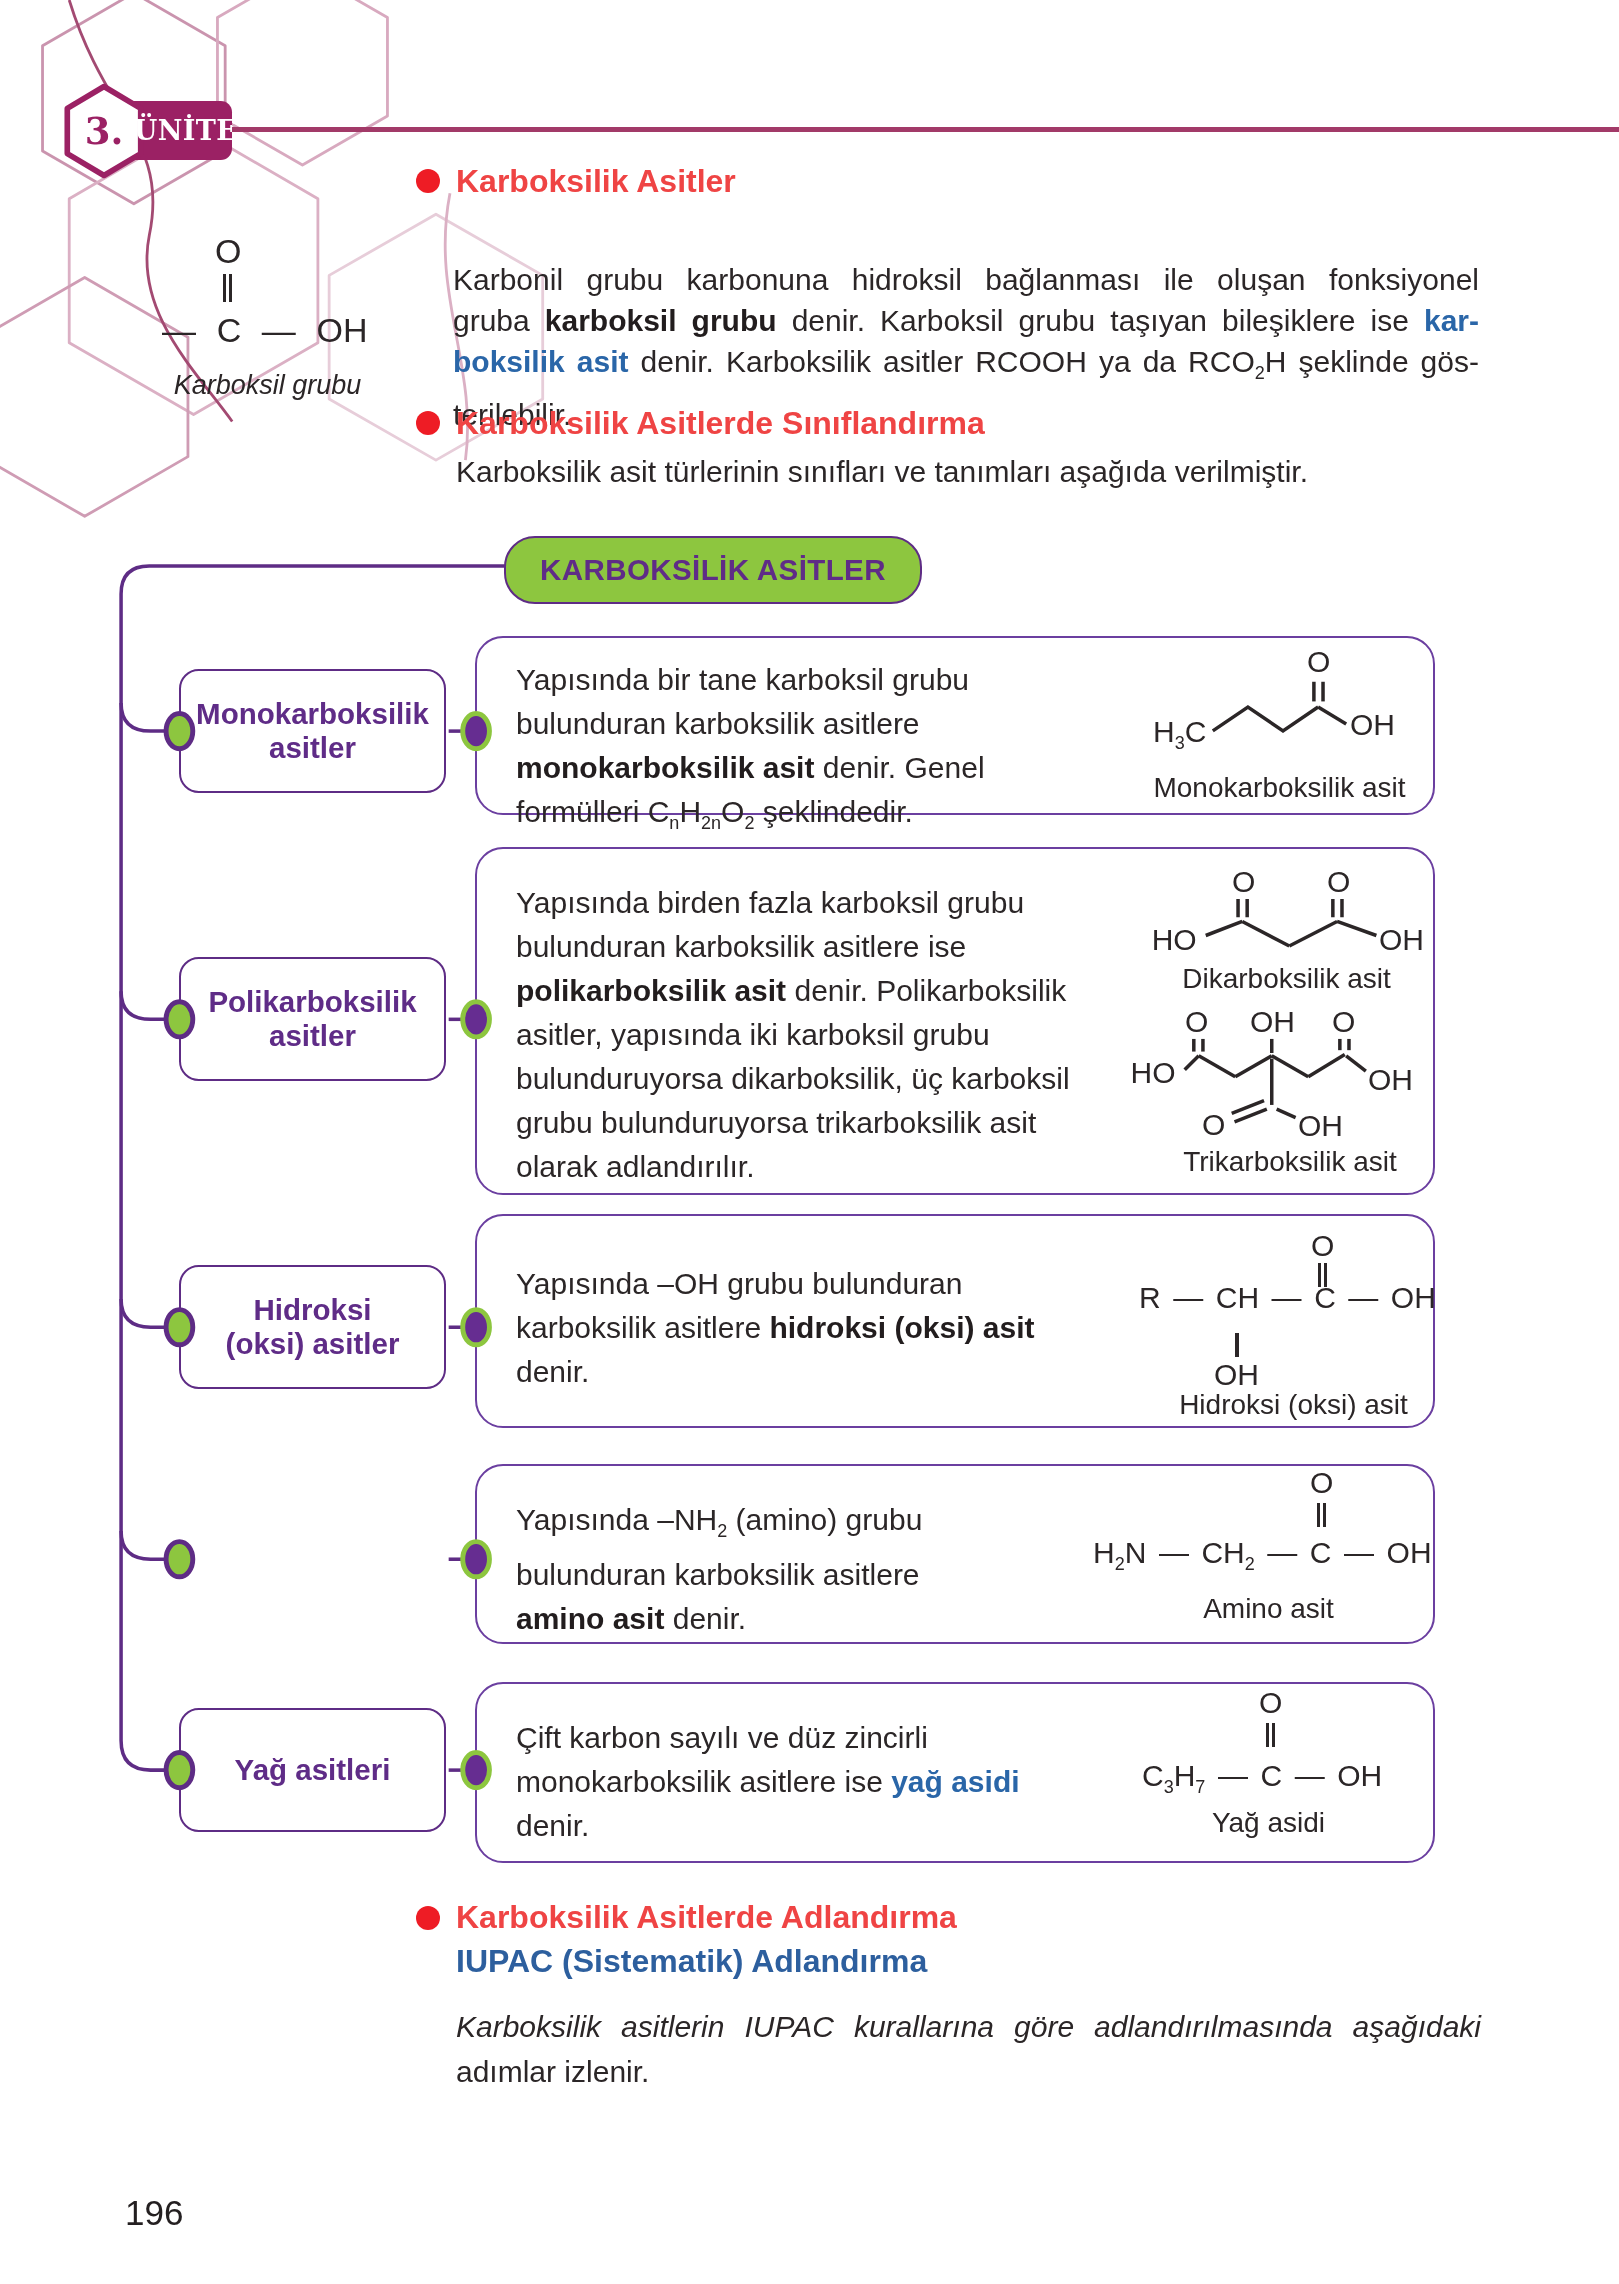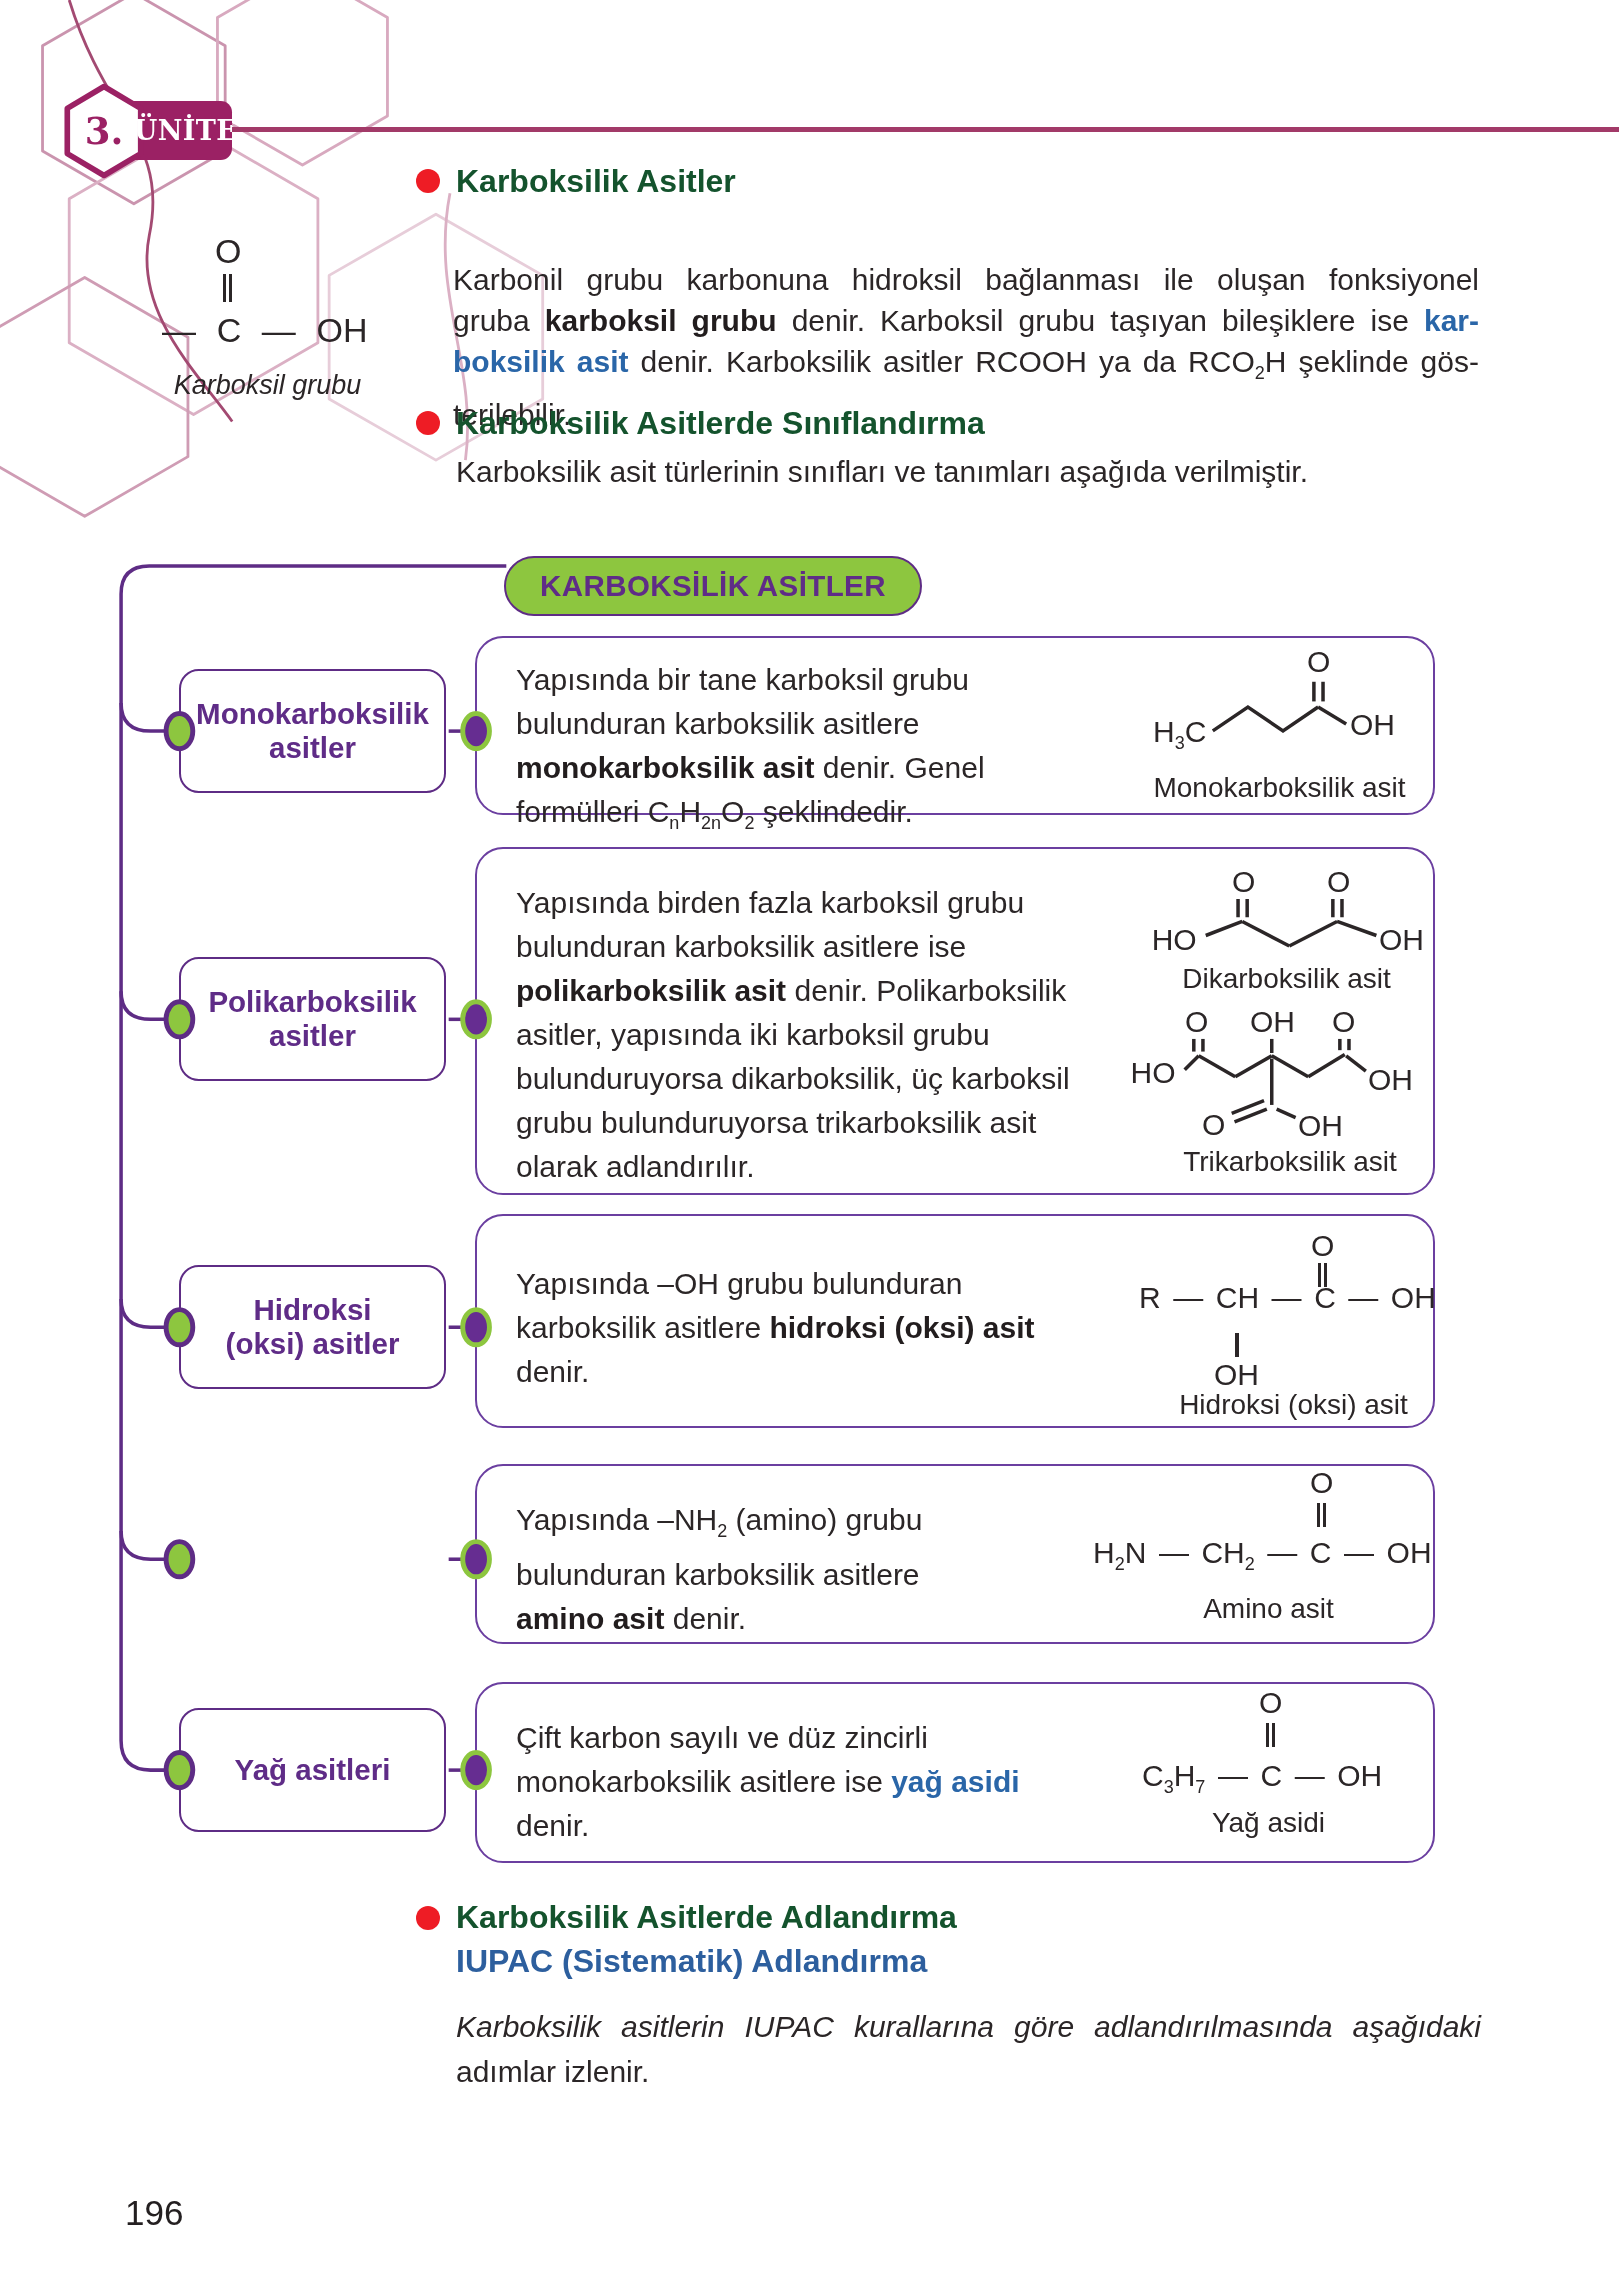--- a/index.html
+++ b/index.html
@@ -13,29 +13,29 @@
   .unit-hex{position:absolute;left:63px;top:83px;width:82px;height:96px;}
   .unit-num{position:absolute;left:63px;top:83px;width:82px;height:96px;display:flex;
             align-items:center;justify-content:center;font-family:"DejaVu Serif",serif;
             font-weight:bold;font-size:37px;color:#9b2164;}
   .unit-label{position:absolute;left:142px;top:101px;width:87px;height:59px;display:flex;
               align-items:center;justify-content:center;font-family:"DejaVu Serif",serif;
               font-weight:bold;font-size:27px;color:#ffffff;letter-spacing:0.4px;}
   .hrule{position:absolute;left:232px;top:127px;width:1388px;height:4.9px;background:#a23a68;}
   
   .bullet{position:absolute;width:24px;height:24px;border-radius:50%;background:#ee1c25;}
-  .h-blue{position:absolute;font-size:32px;font-weight:bold;color:#14532d;white-space:nowrap;}
+  .h-blue{position:absolute;font-size:32px;font-weight:bold;color:#ef4444;white-space:nowrap;}
   .h-blue2{position:absolute;font-size:32px;font-weight:bold;color:#2d5f9e;white-space:nowrap;}
   .body-line{font-size:30px;line-height:41px;color:#2b2627;}
   .just{text-align:justify;text-align-last:justify;}
   .blue{color:#2a66a8;font-weight:bold;}
   b{color:#221d1e;}
   sub{font-size:.6em;}
   
-  .badge{position:absolute;left:504px;top:556px;width:418px;height:60px;background:#8dc63f;
+  .badge{position:absolute;left:504px;top:536px;width:418px;height:68px;background:#8dc63f;
          border:2.8px solid #5e2c85;border-radius:31px;box-sizing:border-box;display:flex;
          align-items:center;justify-content:center;font-size:29.5px;font-weight:bold;
          color:#5f2c87;letter-spacing:0.4px;}
   .lblbox{position:absolute;left:179px;width:267px;height:124px;background:#ffffff;
           border:2.8px solid #5e2c85;border-radius:19.7px;box-sizing:border-box;display:flex;
           align-items:center;justify-content:center;text-align:center;}
   .lblbox span{font-size:29.5px;font-weight:bold;color:#5f2c87;line-height:1.15;}
   .cbox{position:absolute;left:475px;width:960px;background:#ffffff;border:2.1px solid #6b3fa0;
         border-radius:28px;box-sizing:border-box;}
   .ctext{position:absolute;left:39px;font-size:30px;line-height:44px;color:#2b2627;}

